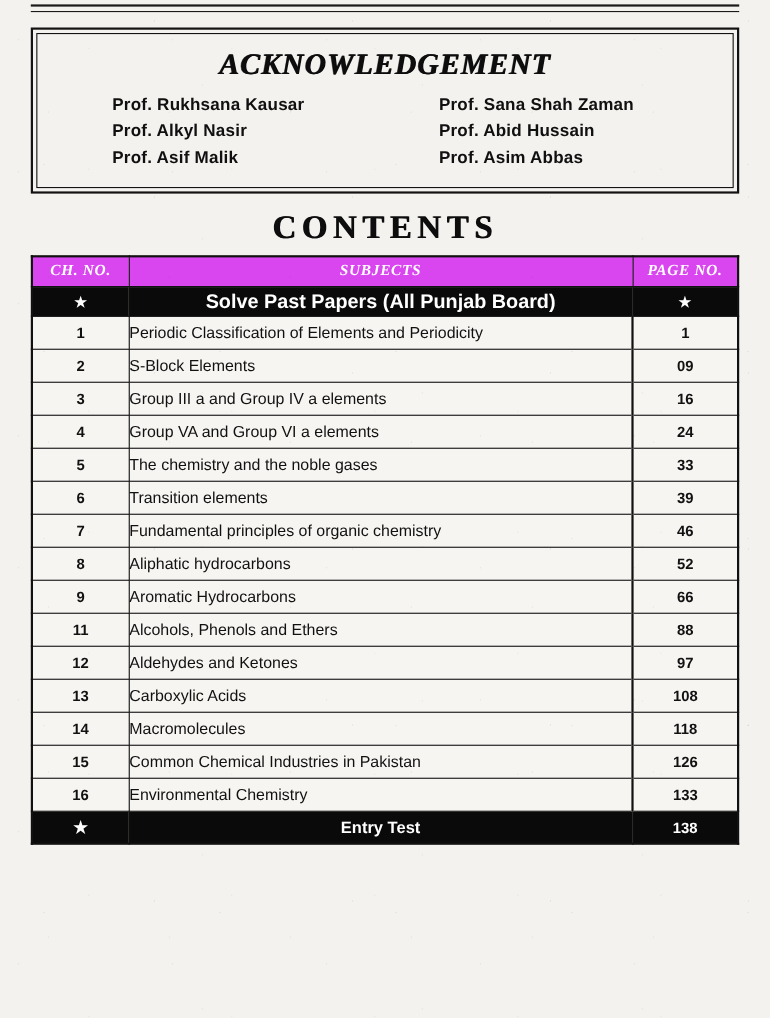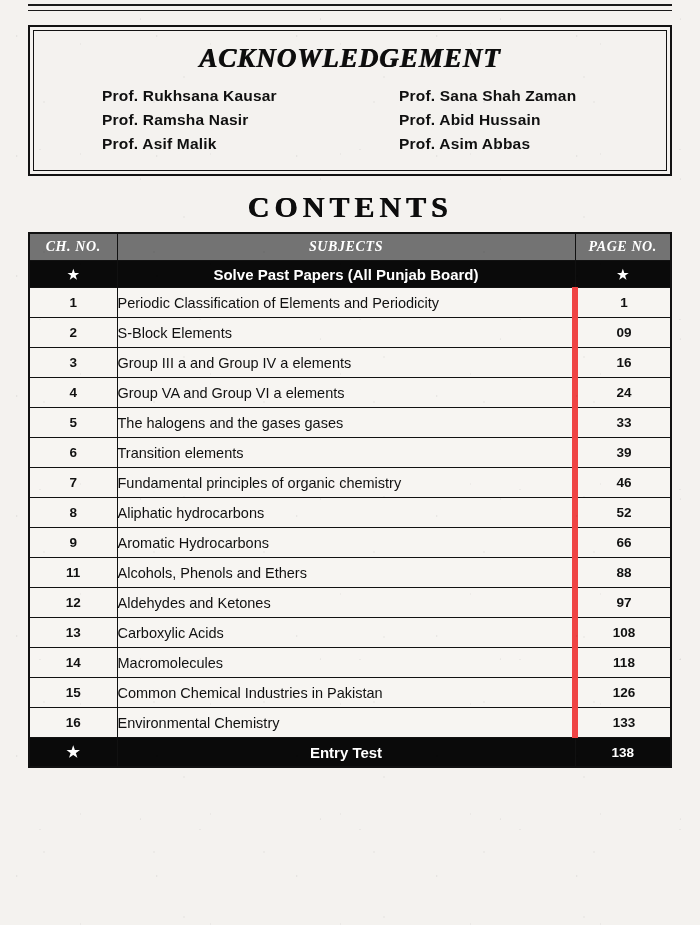--- a/index.html
+++ b/index.html
@@ -117,38 +117,38 @@
     table-layout: fixed;
   }
   .toc td, .toc th {
     border: 1px solid #111;
     padding: 0;
   }
   .col-ch { width: 88px; }
   .col-pg { width: 96px; }
 
   .head-row td {
-    background: #737373;
+    background: #d946ef;
     color: #fff;
     height: 26px;
     text-align: center;
     font-family: "Liberation Serif", serif;
     font-style: italic;
     font-weight: bold;
     font-size: 14px;
     letter-spacing: .6px;
   }
   .band-row td {
     background: #0a0a0a;
     color: #fff;
     height: 26px;
     text-align: center;
     font-family: "Liberation Sans", sans-serif;
     font-weight: bold;
-    font-size: 15px;
+    font-size: 18px;
   }
   .band-row td.star,
   .head-row td.star {
     font-size: 13px;
   }
 
   .toc tbody tr.item td {
     height: 29px;
     background: #f7f5f2;
   }
@@ -167,21 +167,21 @@
   }
   .cell-pg {
     text-align: center;
     font-weight: bold;
     font-size: 13.5px;
     font-family: "Liberation Sans", sans-serif;
     color: #111;
   }
   
   .toc tbody tr.item td.cell-pg { border-left: 2px solid #111; }
-  .toc tbody tr.item td.cell-sub { border-right: 6px solid #ef4444; }
+  .toc tbody tr.item td.cell-sub { border-right: 1px solid #ef4444; }
 
   .footer-row td {
     background: #0a0a0a;
     color: #fff;
     height: 28px;
     text-align: center;
     font-family: "Liberation Sans", sans-serif;
     font-weight: bold;
     font-size: 15px;
   }
@@ -197,21 +197,21 @@
 <div class="page">
 
   <div class="header-rule"></div>
 
   <div class="ack-outer">
     <div class="ack-inner">
       <div class="ack-title">ACKNOWLEDGEMENT</div>
       <div class="ack-cols">
         <div class="ack-col left">
           <div class="ack-name">Prof. Rukhsana Kausar</div>
-          <div class="ack-name">Prof. Ramsha Nasir</div>
+          <div class="ack-name">Prof. Alkyl Nasir</div>
           <div class="ack-name">Prof. Asif Malik</div>
         </div>
         <div class="ack-col right">
           <div class="ack-name">Prof. Sana Shah Zaman</div>
           <div class="ack-name">Prof. Abid Hussain</div>
           <div class="ack-name">Prof. Asim Abbas</div>
         </div>
       </div>
     </div>
   </div>
@@ -253,21 +253,21 @@
         <td class="cell-sub">Group III a and Group IV a elements</td>
         <td class="cell-pg">16</td>
       </tr>
       <tr class="item">
         <td class="cell-ch">4</td>
         <td class="cell-sub">Group VA and Group VI a elements</td>
         <td class="cell-pg">24</td>
       </tr>
       <tr class="item">
         <td class="cell-ch">5</td>
-        <td class="cell-sub">The halogens and the gases gases</td>
+        <td class="cell-sub">The chemistry and the noble gases</td>
         <td class="cell-pg">33</td>
       </tr>
       <tr class="item">
         <td class="cell-ch">6</td>
         <td class="cell-sub">Transition elements</td>
         <td class="cell-pg">39</td>
       </tr>
       <tr class="item">
         <td class="cell-ch">7</td>
         <td class="cell-sub">Fundamental principles of organic chemistry</td>

